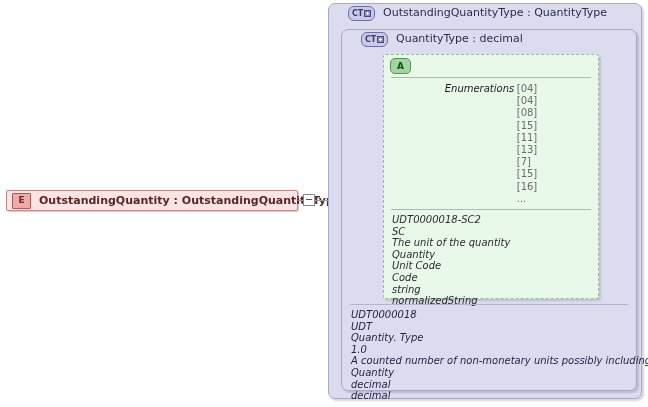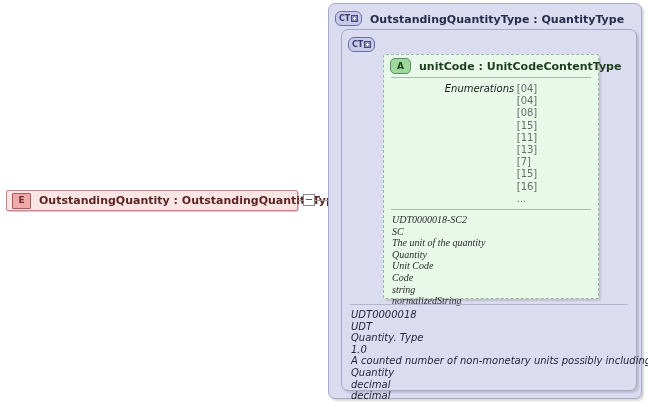--- a/index.html
+++ b/index.html
@@ -69,22 +69,22 @@
   }
   .panel-inner{
     position:absolute;left:12px;top:25px;width:296px;height:362px;
     background:#dcdcf0;
     border:1px solid #a8a8c8;
     border-radius:7px;
     box-shadow:2px 2px 2px rgba(0,0,0,.14);
     box-sizing:border-box;
   }
   .panel-head{
-    display:flex;align-items:flex-end;
-    height:20px;padding-left:6px;
+    display:flex;align-items:flex-start;
+    height:20px;padding-left:19px;
   }
   .panel-outer > .panel-head{position:absolute;left:0;top:2px;}
   .panel-inner > .panel-head{position:absolute;left:0;top:2px;}
   .badge-ct{
     width:25px;height:13px;
     background:#c9c9e8;
     border:1px solid #6e6ea0;
     border-radius:6px;
     display:flex;align-items:center;justify-content:center;
     gap:1px;
@@ -98,21 +98,21 @@
     position:relative;width:7px;height:7px;
     background:#8f8fc0;border:1px solid #4a4a7a;box-sizing:border-box;
   }
   .badge-ct .ct-plus:before,
   .badge-ct .ct-plus:after{
     content:"";position:absolute;background:#fff;
   }
   .badge-ct .ct-plus:before{left:1px;top:2px;width:3px;height:1px;}
   .badge-ct .ct-plus:after{left:2px;top:1px;width:1px;height:3px;}
   .panel-title{
-    margin-left:8px;font-size:11px;font-weight:bold;color:#2b2b4d;
+    margin-left:8px;font-size:11px;font-weight:normal;color:#2b2b4d;
     white-space:nowrap;
   }
 
   
   .attr-box{
     position:absolute;left:41px;top:24px;width:216px;height:245px;
     background:#e9f9e9;
     border:1px dashed #9ab89a;
     border-radius:3px;
     box-shadow:2px 2px 2px rgba(0,0,0,.13);
@@ -143,21 +143,21 @@
   .enum-label{
     font-style:italic;font-size:10px;color:#1a1a1a;
     width:72px;flex:0 0 auto;line-height:12.2px;
   }
   .enum-values{
     font-size:10px;color:#6a6a6a;line-height:12.2px;
   }
   .enum-values div{white-space:nowrap;}
   .annot{
     padding:4px 7px 4px 8px;
-    font-style:italic;font-size:10px;color:#2a2a2a;line-height:11.6px;font-family:Liberation Serif, serif;
+    font-style:italic;font-size:10px;color:#2a2a2a;line-height:11.6px;
   }
   .annot div{white-space:nowrap;}
 
   
   .annot-outer{
     position:absolute;left:0px;top:274px;width:100%;
     box-sizing:border-box;
   }
   .hr-panel{height:1px;background:#b4b4cc;margin:0 8px;}
   .annot-panel{
@@ -190,26 +190,26 @@
       <div class="panel-title">OutstandingQuantityType : QuantityType</div>
     </div>
 
     <div class="panel-inner">
 
       <div class="panel-head">
         <div class="badge-ct">
           <span class="ct-txt">CT</span>
           <span class="ct-plus"></span>
         </div>
+        <div class="panel-title">QuantityType : decimal</div>
       </div>
 
       <div class="attr-box">
         <div class="attr-head">
           <div class="badge-a">A</div>
-          <div class="attr-title">unitCode : UnitCodeContentType</div>
         </div>
         <div class="hr"></div>
 
         <div class="enum-wrap">
           <div class="enum-label">Enumerations</div>
           <div class="enum-values">
               <div>[04]</div>
               <div>[04]</div>
               <div>[08]</div>
               <div>[15]</div>

